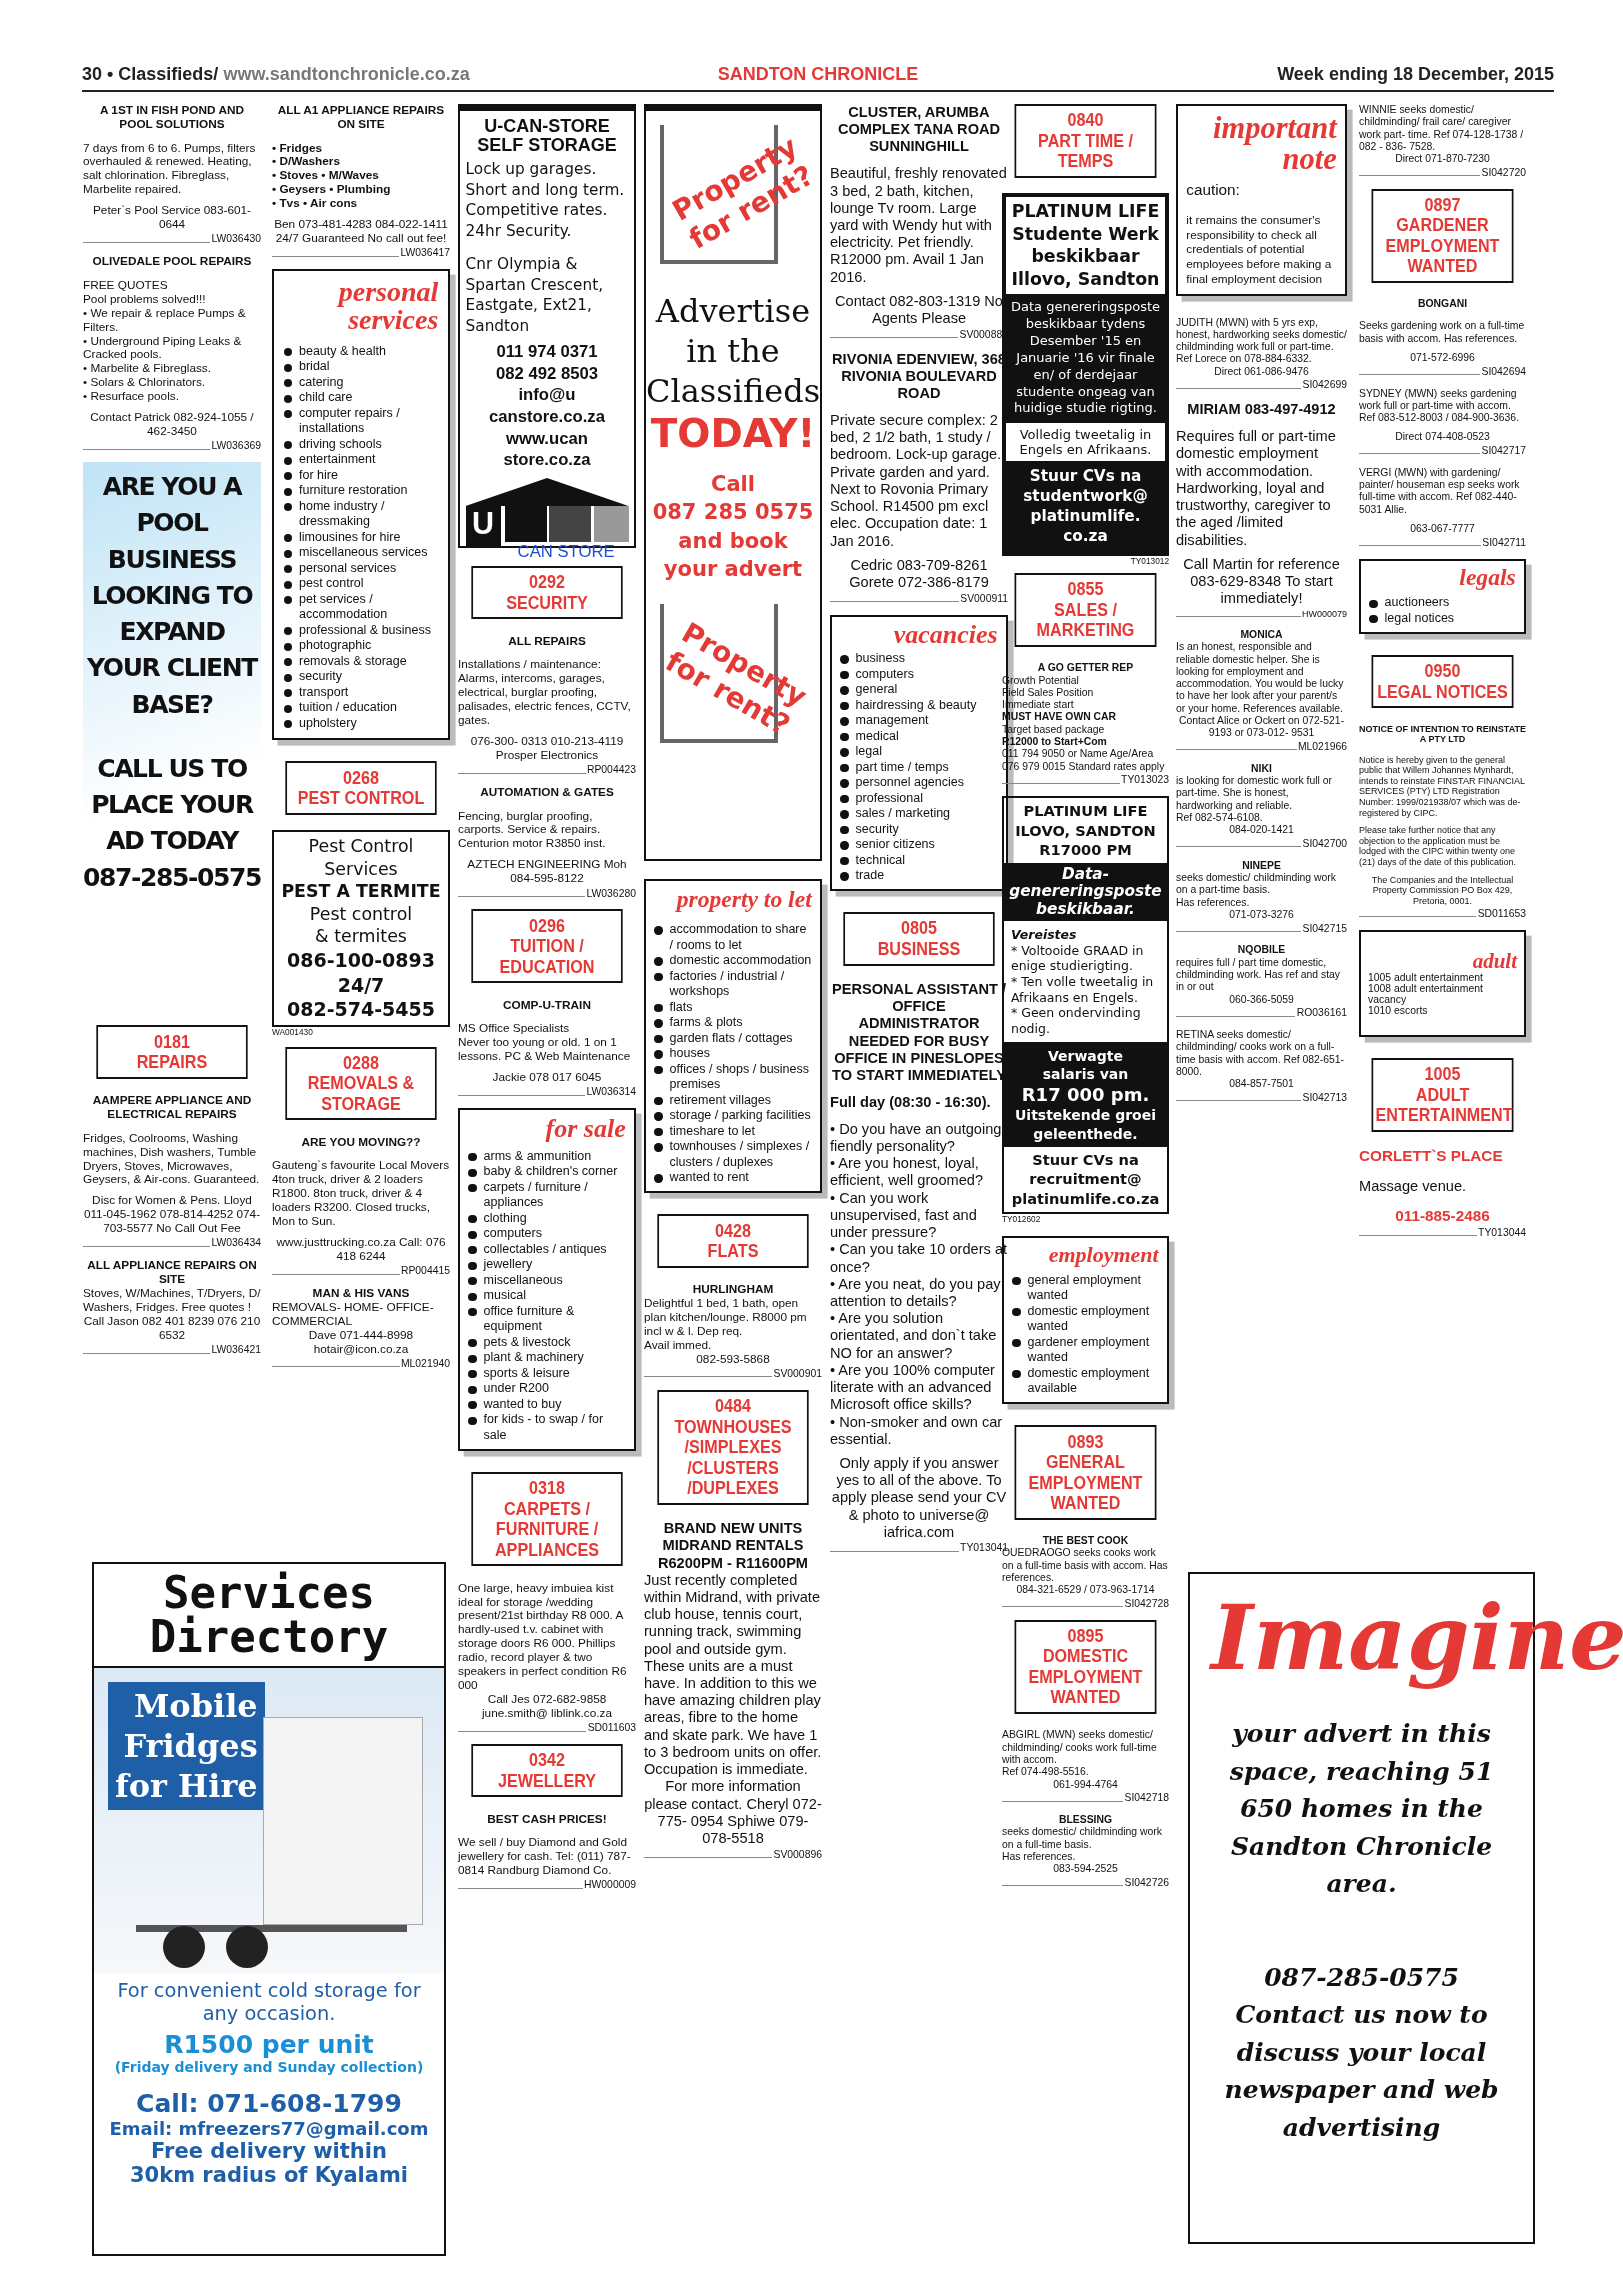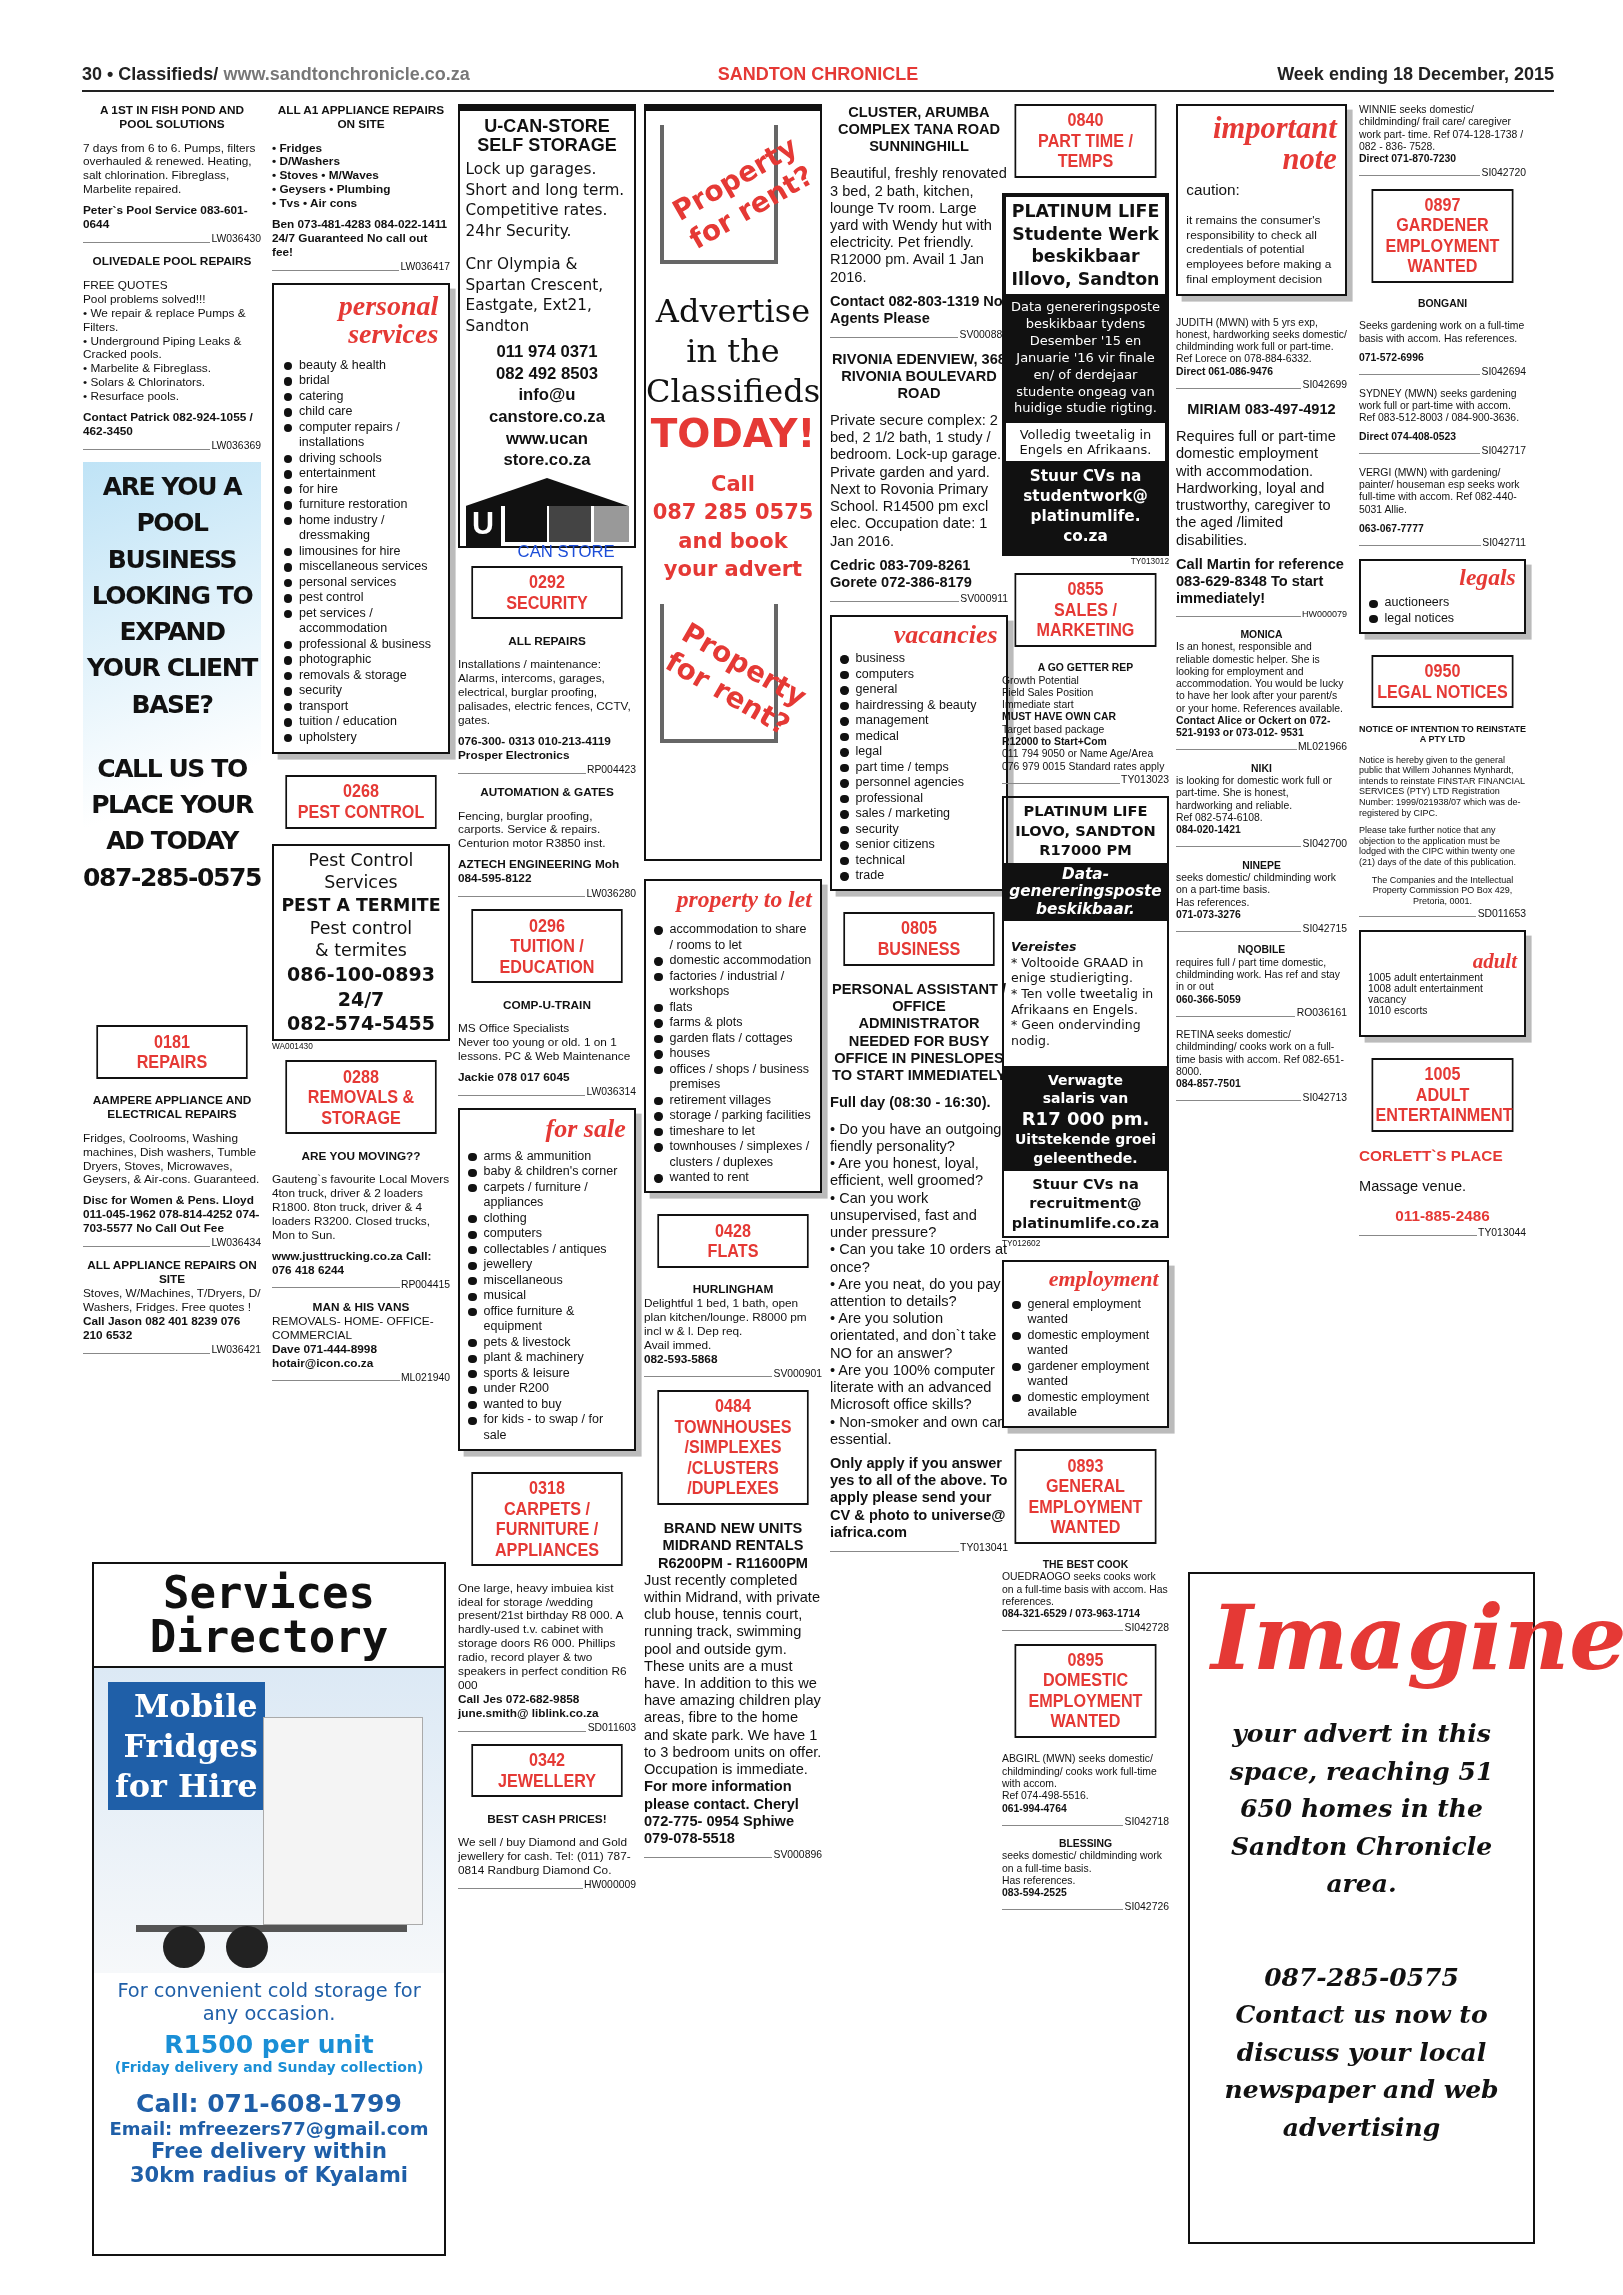--- a/index.html
+++ b/index.html
@@ -6,21 +6,21 @@
 body{width:1624px;height:2295px;background:#fff;font-family:"Liberation Sans",sans-serif;color:#111;position:relative;overflow:hidden}
 .hdr{position:absolute;left:82px;top:64px;width:1472px;height:28px;border-bottom:2.8px solid #222}
 .hdr .l{position:absolute;left:0;top:0;font:bold 18px "Liberation Sans",sans-serif;color:#222}
 .hdr .l .url{color:#777}
 .hdr .c{position:absolute;left:0;right:0;top:0;text-align:center;font:bold 18px "Liberation Sans",sans-serif;color:#e53935}
 .hdr .r{position:absolute;right:0;top:0;font:bold 18px "Liberation Sans",sans-serif;color:#222}
 .col{position:absolute;top:104px}
 .ad{font-size:11.8px;line-height:1.18;margin-bottom:9.7px}
 .ad .t{font-weight:bold;text-align:center;margin-bottom:9.7px}
 .ad .b{margin-bottom:7px}
-.ad .ct{font-weight:bold;}
+.ad .ct{font-weight:normal;text-align:center}
 .ref{display:flex;align-items:flex-end;font-size:10.4px;margin-top:1.4px}
 .ref::before{content:"";flex:1;border-bottom:0.7px solid #888;margin-bottom:2.8px;margin-right:1.4px}
 .sec{border:2.8px solid #111;text-align:center;color:#e53935;font-family:"Liberation Sans",sans-serif;font-weight:bold;font-size:19px;line-height:1.08;padding:4.2px 2.8px;margin:5.6px 0 15.3px;transform:scaleX(.85);transform-origin:center}
 .box{border:2.1px solid #111;box-shadow:5.6px 5.6px 0 #bbb;padding:8.3px 12.5px;margin-bottom:21px}
 .script{font-family:"Liberation Serif",serif;font-weight:bold;font-style:italic;color:#e53935;text-align:right;line-height:1}
 .blist{list-style:none;font-size:12.5px;line-height:1.24}
 .blist li{position:relative;padding-left:15.3px}
 .blist li::before{content:"";position:absolute;left:0;top:4.2px;width:8.3px;height:8.3px;border-radius:50%;background:#111}
 .bigad{text-align:center;font-family:"DejaVu Sans",sans-serif}
 .black{background:#111;color:#fff}
@@ -429,21 +429,21 @@
   <div>011 794 9050 or Name Age/Area 076 979 0015 Standard rates apply</div>
   <div class="ref">TY013023</div>
  </div>
  <div class="bigad" style="border:2.1px solid #111">
   <div style="font-weight:bold;font-size:14.6px;line-height:1.35;padding:2.8px">
         <div>PLATINUM LIFE</div>
         <div>ILOVO, SANDTON</div>
         <div>R17000 PM</div>
       </div>
   <div class="black" style="font-weight:bold;font-style:italic;font-size:15.3px;line-height:1.15;padding:2.8px">Data-genereringsposte beskikbaar.</div>
-  <div style="text-align:left;font-size:12.5px;line-height:1.25;padding:18px 7px">
+  <div style="text-align:left;font-size:12.5px;line-height:1.25;padding:6px 7px">
    <div style="font-weight:bold;font-style:italic">Vereistes</div>
    <div>* Voltooide GRAAD in enige studierigting.</div>
         <div>* Ten volle tweetalig in Afrikaans en Engels.</div>
         <div>* Geen ondervinding nodig.</div>
   </div>
   <div class="black" style="font-weight:bold;font-size:14px;line-height:1.3;padding:4.2px">
    <div>Verwagte</div>
         <div>salaris van</div>
    <div style="font-size:18px">R17 000 pm.</div>
    <div>Uitstekende groei geleenthede.</div>

